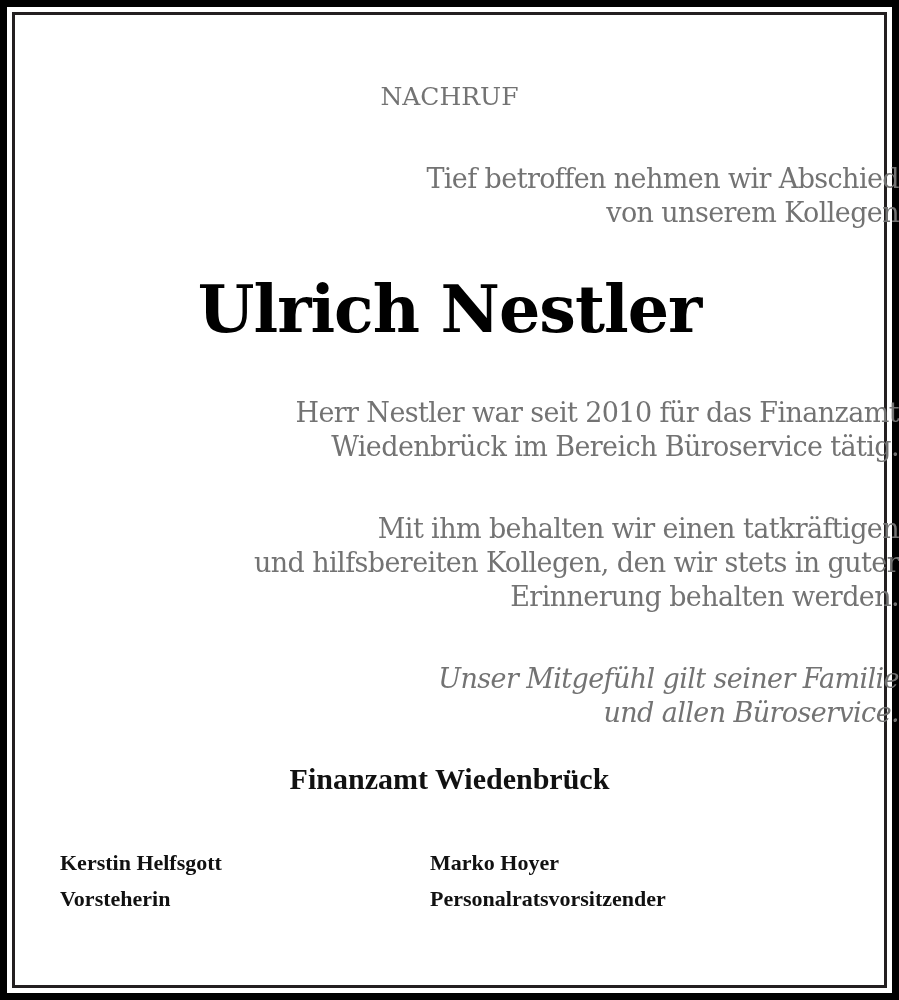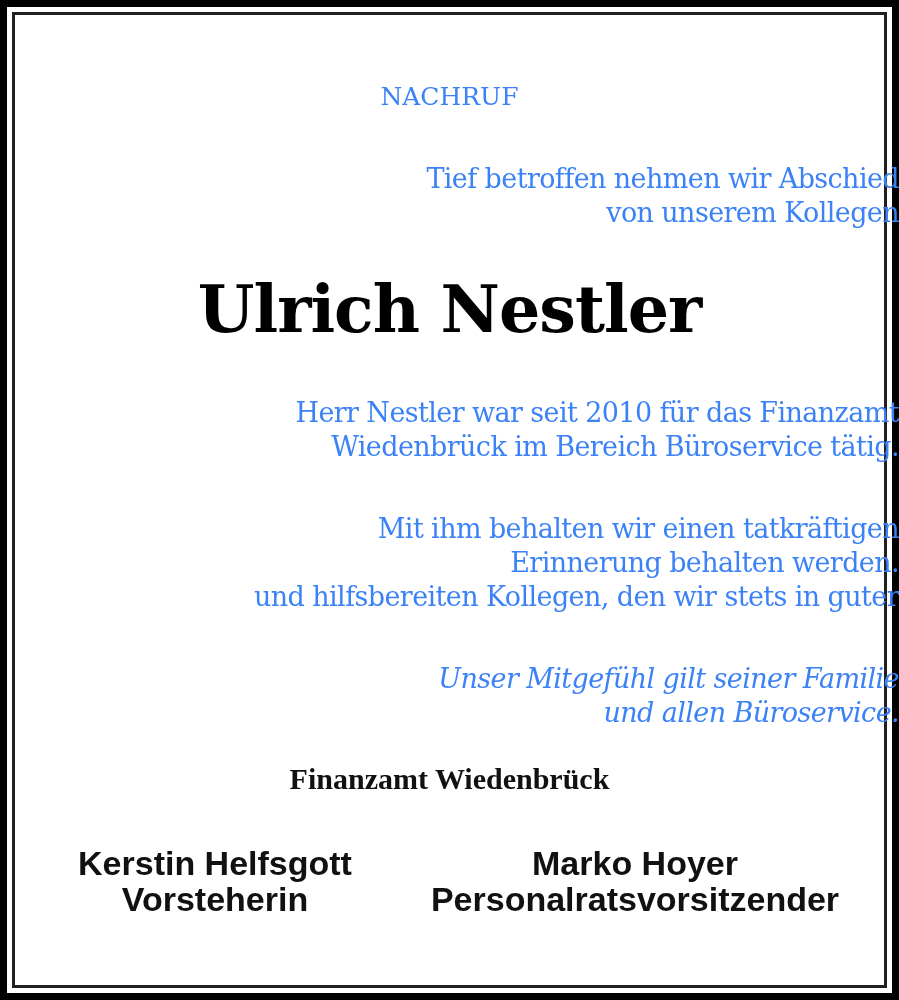--- a/index.html
+++ b/index.html
@@ -8,28 +8,28 @@
       position: absolute; left: 0; top: 0; width: 899px; height: 1000px;
       box-sizing: border-box; border: 7px solid #000000; background: #ffffff;
     }
     .inner {
       position: absolute; left: 12px; top: 12px; right: 12px; bottom: 12px;
       box-sizing: border-box; border: 3px solid #231f20; background: #ffffff;
     }
     .txt {
       position: absolute; left: 0; width: 899px; text-align: center;
       font-family: "DejaVu Serif", "Liberation Serif", serif;
-      color: #3b82f6; white-space: nowrap;
+      color: #737373; white-space: nowrap;
     }
     .reg { font-size: 27px; line-height: 34px; letter-spacing: -0.6px; font-weight: normal; text-align: right; }
     .small { font-size: 25px; line-height: 30px; letter-spacing: 0px; }
     .name { font-size: 65px; line-height: 70px; font-weight: bold; letter-spacing: -1px; color: #000; }
     .bold { font-family: "Liberation Serif", "DejaVu Serif", serif; font-weight: bold; font-size: 30px; line-height: 35px; color: #111; }
-    .sig { position: absolute; text-align: center; white-space: nowrap;
-      font-family: Liberation Sans, sans-serif; font-weight: bold; font-size: 34px; line-height: 36px; color: #111; }
+    .sig { position: absolute; text-align: left; white-space: nowrap;
+      font-family: Liberation Serif, serif; font-weight: bold; font-size: 22px; line-height: 36px; color: #111; }
     .line { display: block; }
   </style>
 </head>
 <body>
 
 <div class="outer"></div>
 <div class="inner"></div>
 
 <div class="txt small" style="top:82px;">NACHRUF</div>
 
@@ -40,22 +40,22 @@
 
 <div class="txt name" style="top:274px;">Ulrich Nestler</div>
 
 <div class="txt reg" style="top:396px;">
   <span class="line">Herr Nestler war seit 2010 für das Finanzamt</span>
   <span class="line">Wiedenbrück im Bereich Büroservice tätig.</span>
 </div>
 
 <div class="txt reg" style="top:512px;">
   <span class="line">Mit ihm behalten wir einen tatkräftigen</span>
+  <span class="line">und hilfsbereiten Kollegen, den wir stets in guter</span>
   <span class="line">Erinnerung behalten werden.</span>
-  <span class="line">und hilfsbereiten Kollegen, den wir stets in guter</span>
 </div>
 
 <div class="txt reg" style="top:662px;font-style:italic;">
   <span class="line">Unser Mitgefühl gilt seiner Familie</span>
   <span class="line">und allen Büroservice.</span>
 </div>
 
 <div class="txt bold" style="top:736px;margin-top:25px;">Finanzamt Wiedenbrück</div>
 
 <div class="sig" style="left:60px; width:310px; top:845px;">

